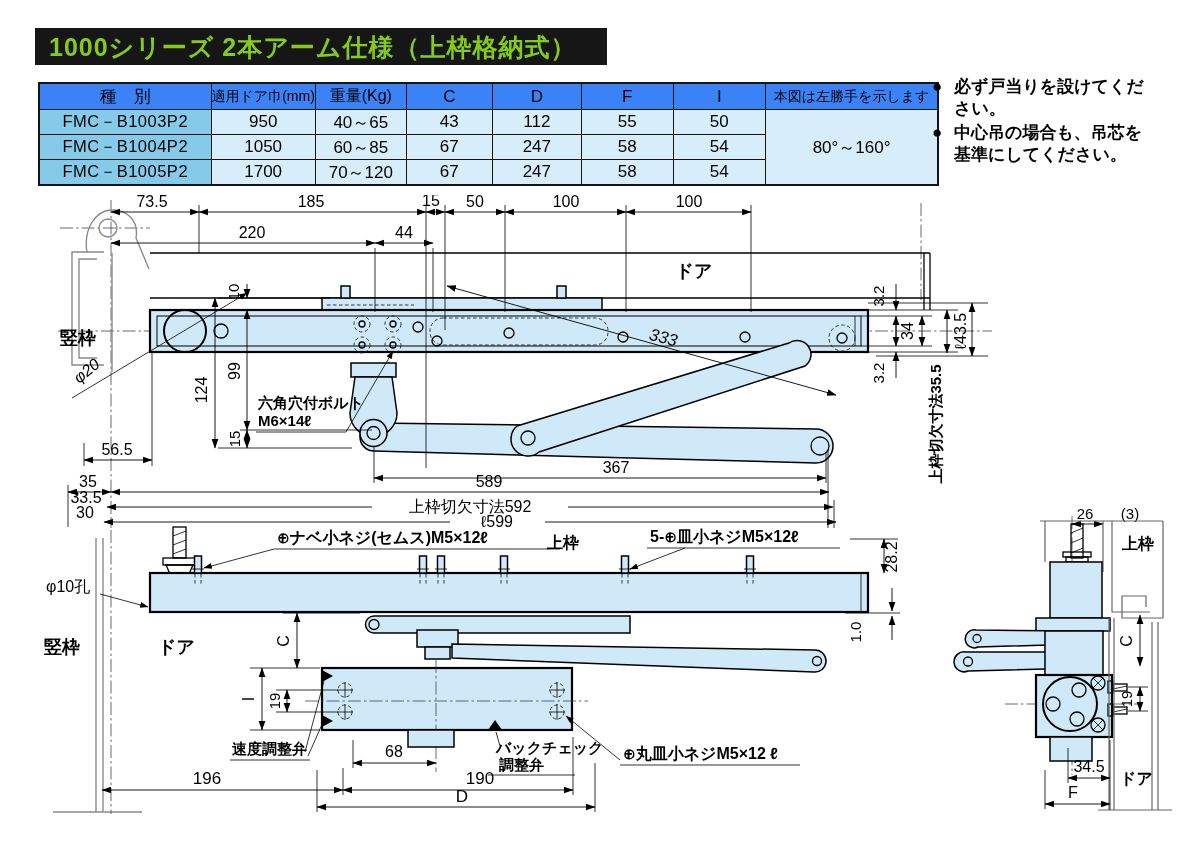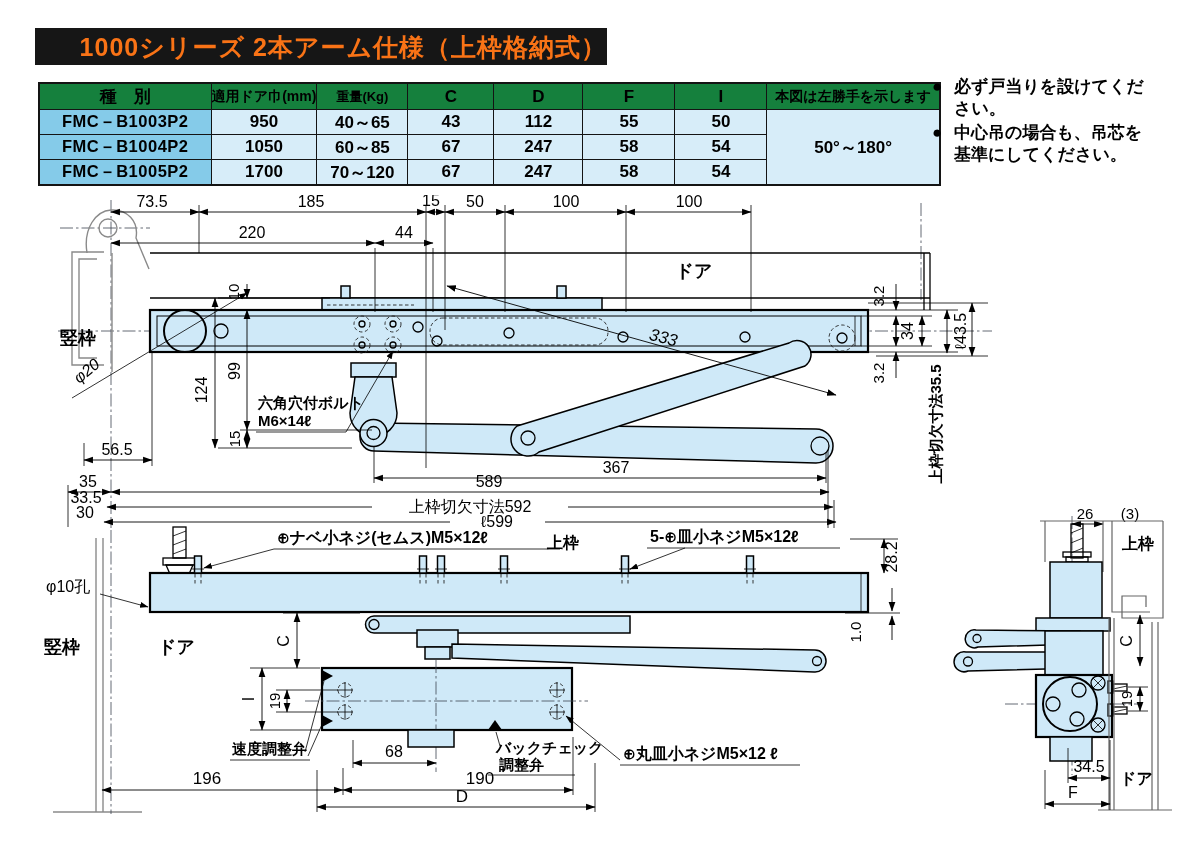--- a/index.html
+++ b/index.html
@@ -1,27 +1,27 @@
 <!DOCTYPE html>
 <html><head>
 <meta charset="utf-8">
 <style>
   html,body{margin:0;padding:0;background:#fff;}
   .page{position:relative;width:1200px;height:848px;background:#fff;overflow:hidden;
         font-family:"Liberation Sans",sans-serif;color:#000;}
   .titlebar{position:absolute;left:35px;top:28px;width:558px;height:37px;background:#161616;
-        color:#f97316;font-size:25px;font-weight:bold;line-height:38px;padding-left:14px;letter-spacing:1px;text-align:right;}
+        color:#84cc16;font-size:25px;font-weight:bold;line-height:38px;padding-left:14px;letter-spacing:1px;}
   table.spec{position:absolute;left:38px;top:82px;border-collapse:collapse;table-layout:fixed;}
   table.spec th,table.spec td{border:1.6px solid #141414;text-align:center;padding:0;
         font-family:"Liberation Sans",sans-serif;white-space:nowrap;overflow:hidden;}
   table.spec{border:2.5px solid #141414;}
-  table.spec th{background:#15803d;font-weight:bold;font-size:17px;height:25px;margin-left:36px;}
+  table.spec th{background:#3b82f6;font-weight:normal;font-size:17px;height:25px;margin-left:36px;}
   table.spec th.sm{font-size:14px;}
-  table.spec th.md{font-size:13px;}
-  table.spec td{background:#d7edf9;font-weight:bold;font-size:17px;height:24px;}
+  table.spec th.md{font-size:16px;}
+  table.spec td{background:#d7edf9;font-weight:normal;font-size:17px;height:24px;}
   table.spec td.model{background:#85cbe9;font-size:16.5px;letter-spacing:.5px;}
   .notes{position:absolute;left:932px;top:76px;width:224px;font-size:17px;font-weight:600;line-height:1.32;}
   .note{padding-left:22px;text-indent:-22px;margin-bottom:1px;}
   .note .ln2{padding-left:0;text-indent:0;}
   .bullet{display:inline-block;width:22px;text-indent:0;}
   svg{position:absolute;left:0;top:195px;}
   svg .blu{fill:#cfe9f8;stroke:#000;stroke-width:1.5;}
   svg .blu2{fill:#cfe9f8;stroke:#000;stroke-width:2.2;}
   svg .nf{fill:none;stroke:#000;stroke-width:1.3;}
   svg .tn{fill:none;stroke:#000;stroke-width:0.8;}
@@ -68,21 +68,21 @@
       <th class="sm">本図は左勝手を示します</th>
     </tr>
     <tr>
       <td class="model">FMC－B1003P2</td>
       <td>950</td>
       <td>40～65</td>
       <td>43</td>
       <td>112</td>
       <td>55</td>
       <td>50</td>
-      <td rowspan="3">50°～180°</td>
+      <td rowspan="3">80°～160°</td>
     </tr>
     <tr>
       <td class="model">FMC－B1004P2</td>
       <td>1050</td>
       <td>60～85</td>
       <td>67</td>
       <td>247</td>
       <td>58</td>
       <td>54</td>
     </tr>

